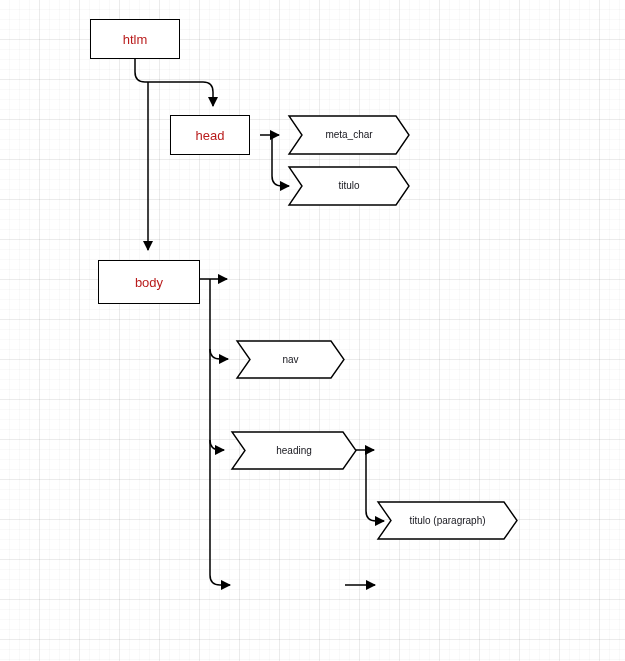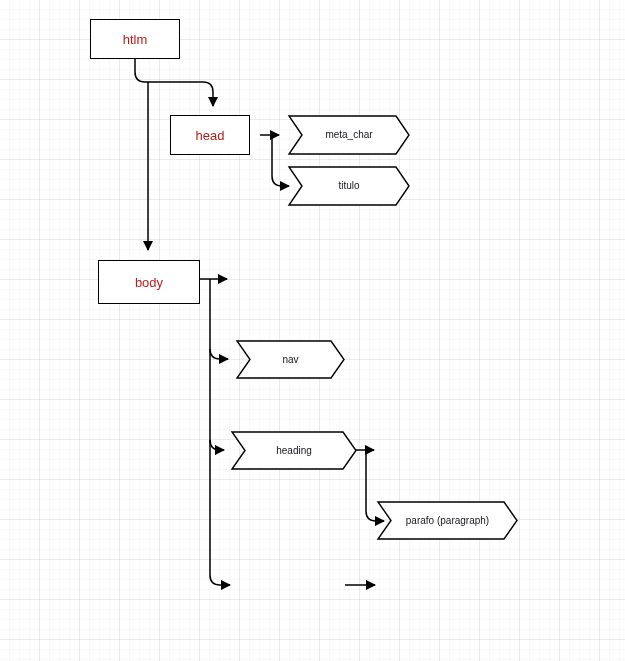--- a/index.html
+++ b/index.html
@@ -151,18 +151,18 @@
       <polygon points="0,0 111,0 124,18.5 111,37 0,37 13,18.5" fill="#ffffff" stroke="#000000" stroke-width="1.4"></polygon>
     </svg>
     <div class="chev-label">heading</div>
   </div>
 
 
   <div class="chev-wrap" style="left:378px; top:502px; width:139px; height:37px;">
     <svg width="139" height="37" viewBox="0 0 139 37">
       <polygon points="0,0 126,0 139,18.5 126,37 0,37 13,18.5" fill="#ffffff" stroke="#000000" stroke-width="1.4"></polygon>
     </svg>
-    <div class="chev-label overflow">parafo (paragraph)</div>
+    <div class="chev-label overflow">titulo (paragraph)</div>
   </div>
 
 
 
 </div>
 
 </body></html>

